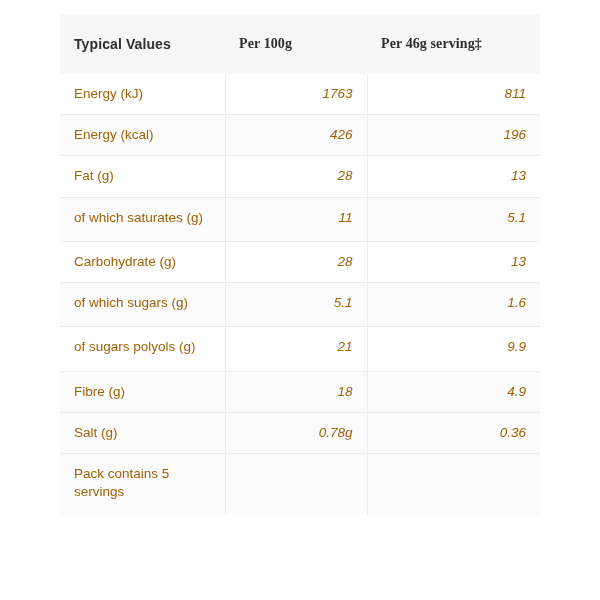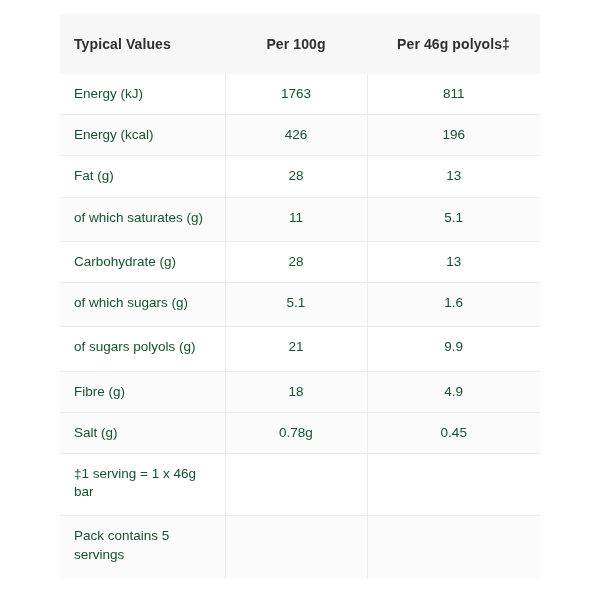--- a/index.html
+++ b/index.html
@@ -33,36 +33,38 @@
     font-size: 14px;
     font-weight: bold;
     color: #2f2f2f;
     padding: 22px 14px 22px 14px;
     text-align: left;
     vertical-align: middle;
     border: none;
     letter-spacing: 0.1px;
   }
   thead th.num {
-    text-align: center;
+    text-align: left;
+    font-family: Liberation Serif, serif;
   }
   tbody td {
     padding: 11px 14px 11px 14px;
     vertical-align: middle;
     border-bottom: 1px solid #ececec;
     border-right: 1px solid #ececec;
-    color: #14532d;
+    color: #a16207;
     line-height: 1.35;
     background: #ffffff;
   }
   tbody tr td:last-child {
     border-right: none;
   }
   tbody td.num {
-    text-align: center;
+    text-align: right;
+    font-style: italic;
   }
   tbody tr.shaded td {
     background: #fbfbfb;
   }
   tbody tr.tall td {
     padding-bottom: 14px;
   }
   tbody tr.note td {
     border-bottom: 1px solid #ececec;
   }
@@ -78,21 +80,21 @@
   <table class="nutrition">
     <colgroup>
       <col class="c1">
         <col class="c2">
         <col class="c3">
     </colgroup>
     <thead>
       <tr>
         <th>Typical Values</th>
         <th class="num">Per 100g</th>
-        <th class="num">Per 46g polyols‡</th>
+        <th class="num">Per 46g serving‡</th>
       </tr>
     </thead>
     <tbody>
       <tr>
         <td>Energy (kJ)</td>
         <td class="num">1763</td>
         <td class="num">811</td>
       </tr>
       <tr class="shaded">
         <td>Energy (kcal)</td>
@@ -125,26 +127,21 @@
         <td class="num">9.9</td>
       </tr>
       <tr class="shaded">
         <td>Fibre (g)</td>
         <td class="num">18</td>
         <td class="num">4.9</td>
       </tr>
       <tr class="shaded">
         <td>Salt (g)</td>
         <td class="num">0.78g</td>
-        <td class="num">0.45</td>
-      </tr>
-      <tr class="tall note">
-        <td>‡1 serving = 1 x 46g bar</td>
-        <td class="num"></td>
-        <td class="num"></td>
+        <td class="num">0.36</td>
       </tr>
       <tr class="shaded tall last-note">
         <td>Pack contains 5 servings</td>
         <td class="num"></td>
         <td class="num"></td>
       </tr>
     </tbody>
   </table>
 
 </div>

